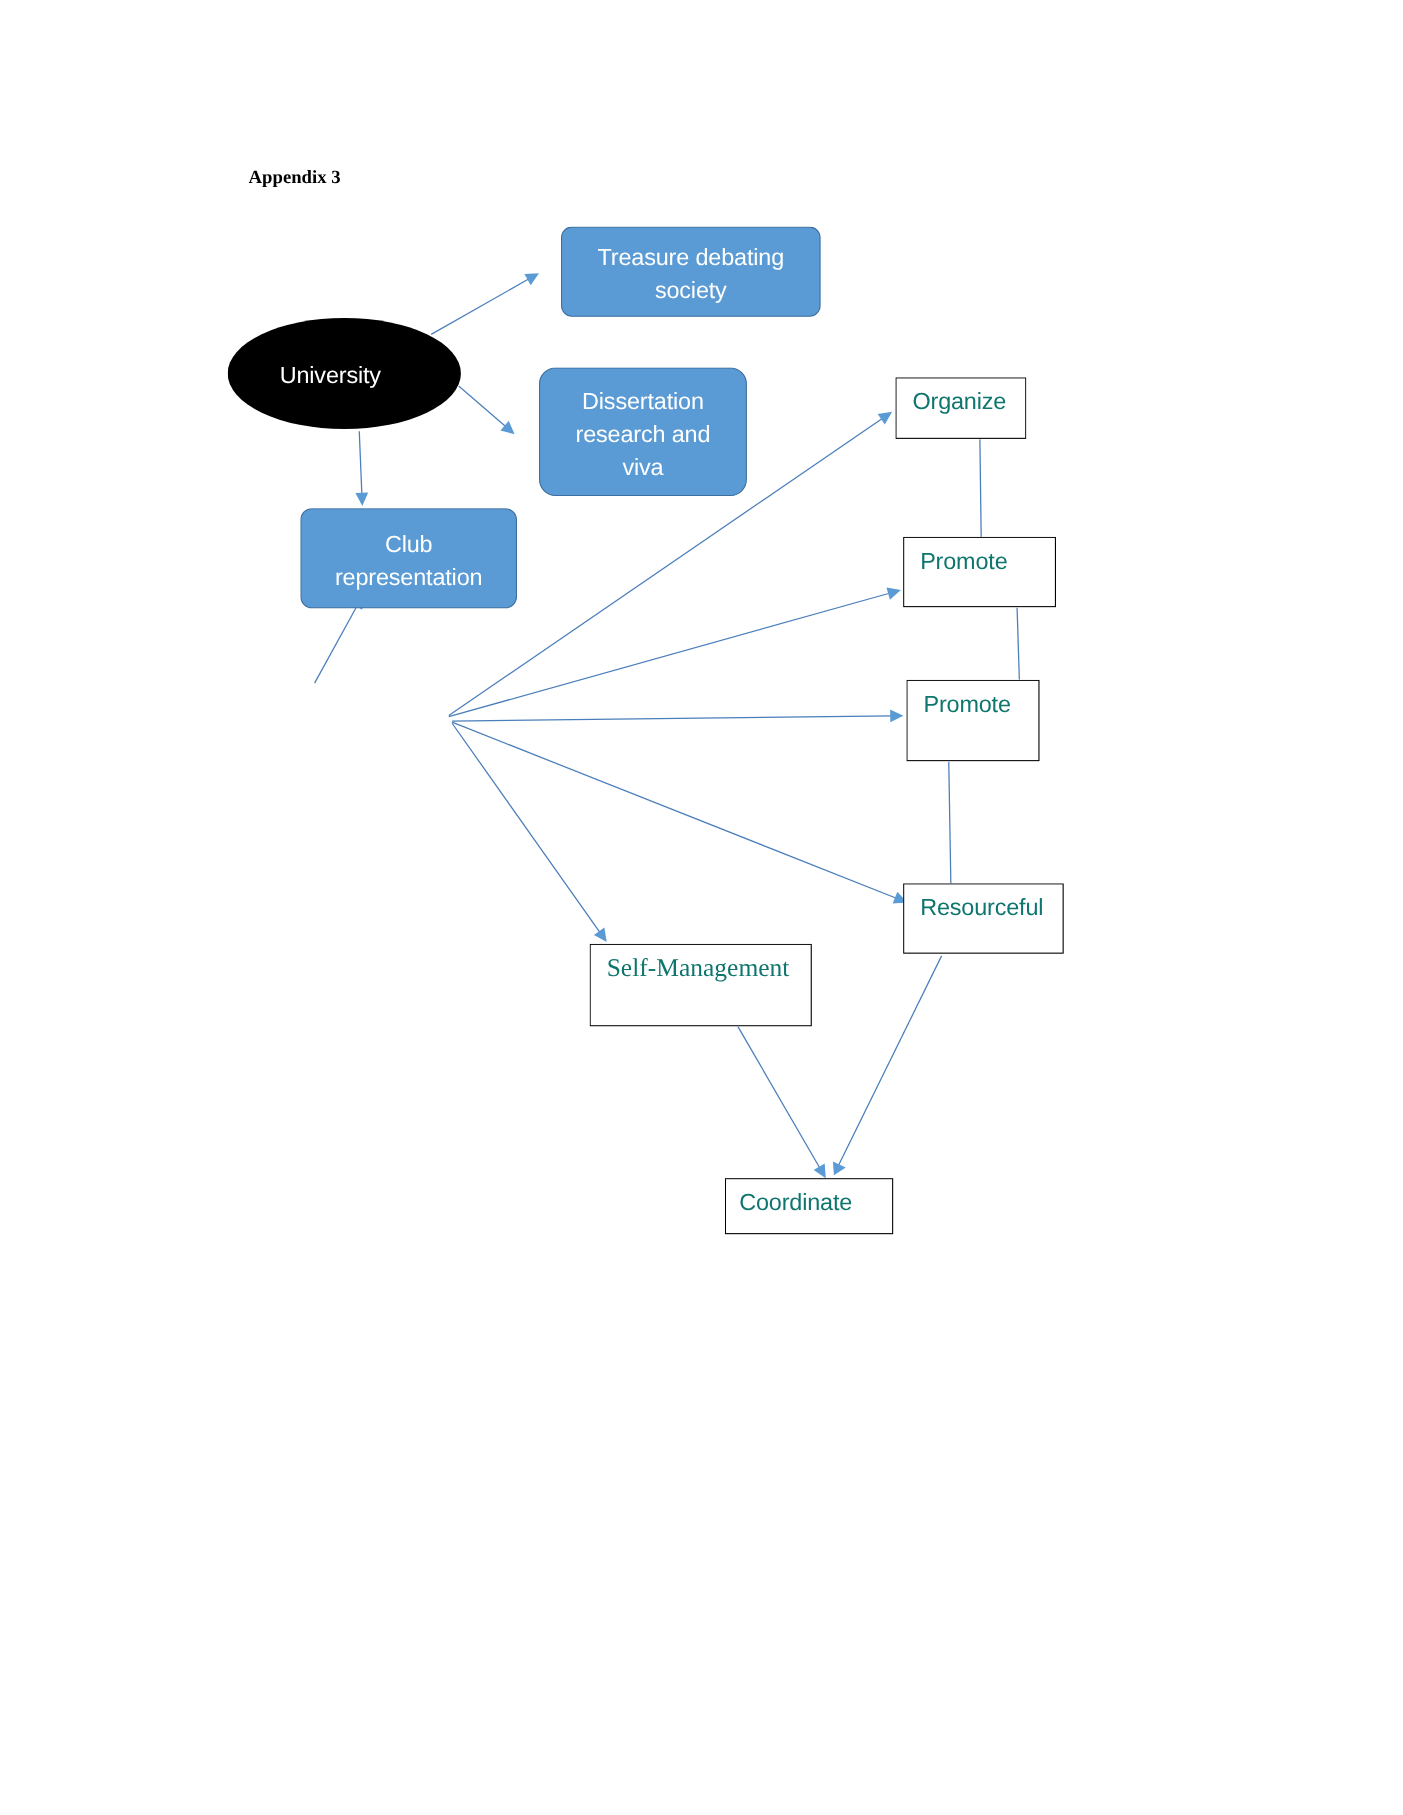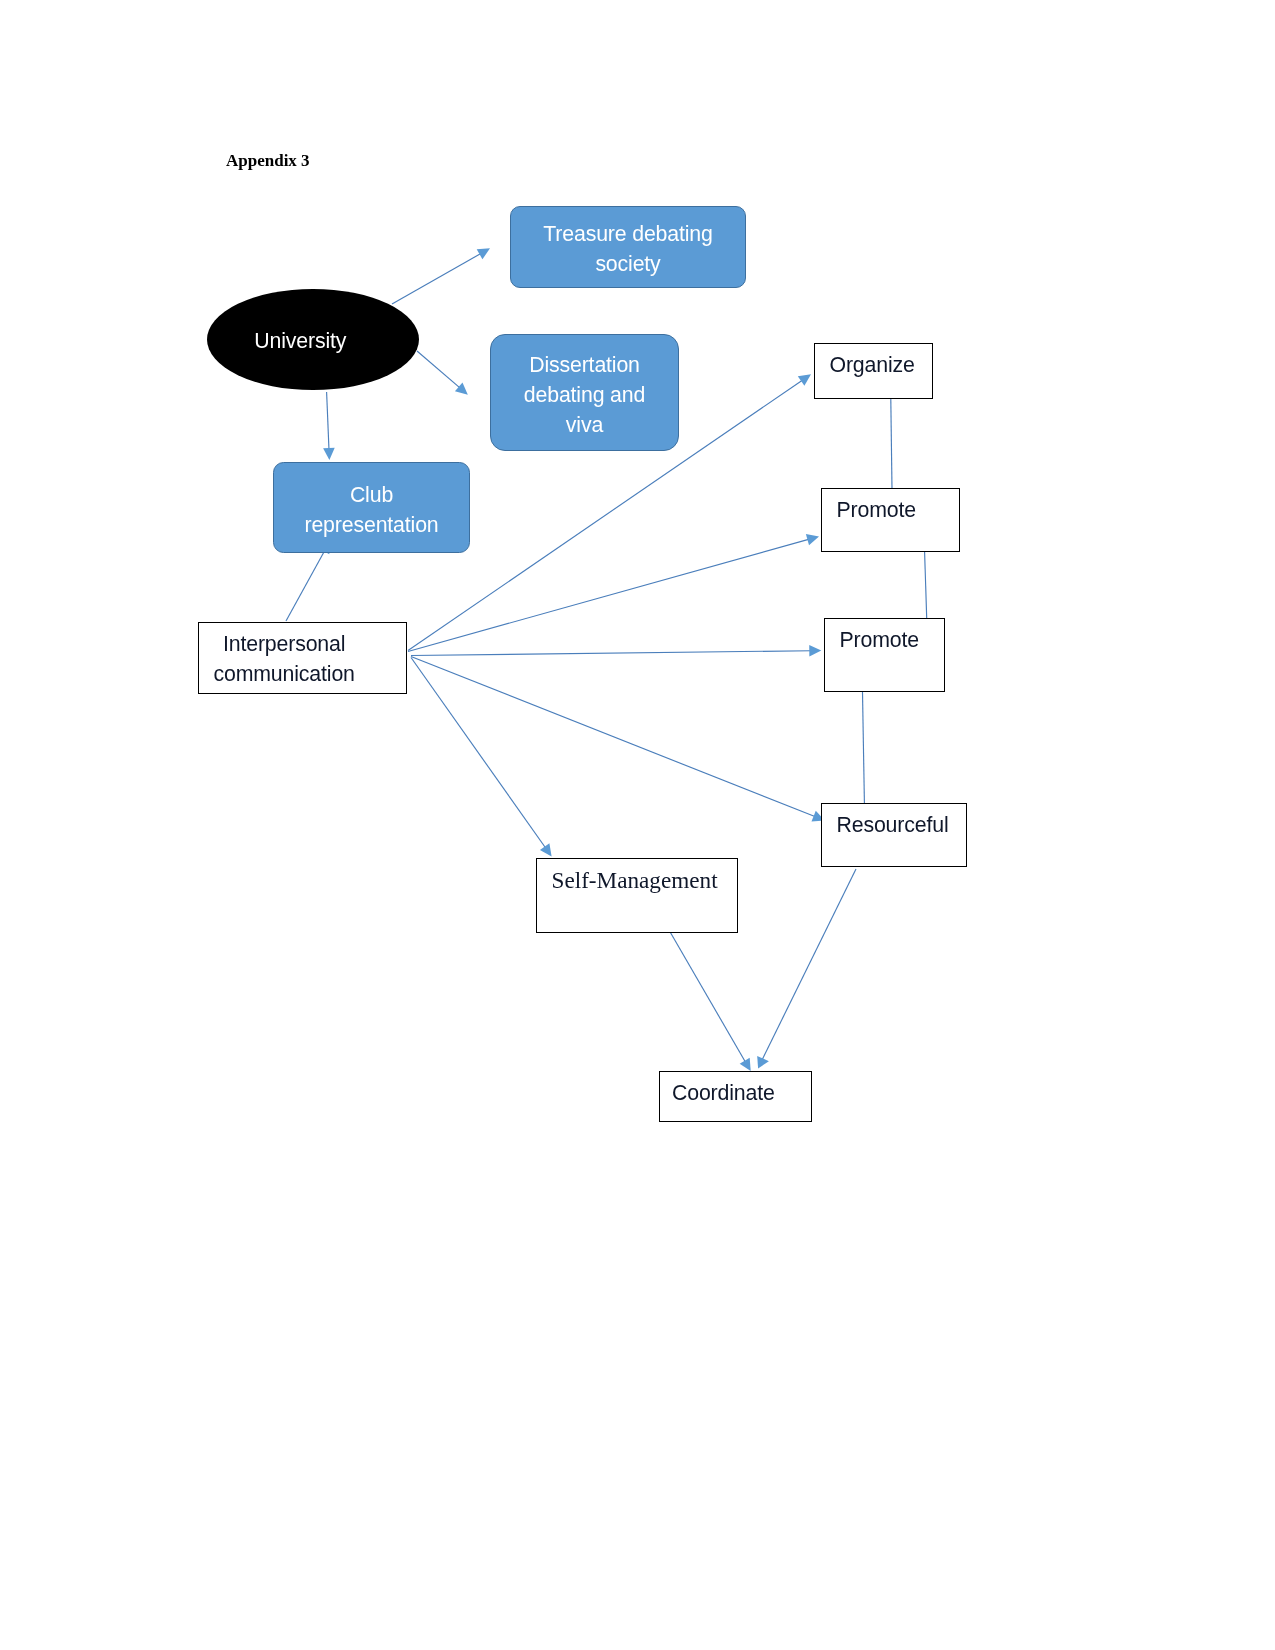--- a/index.html
+++ b/index.html
@@ -17,22 +17,22 @@
          color:#000;white-space:nowrap;}
   
   .rrect{background:#5B9BD5;border:1.2px solid #3D6F9E;color:#fff;
          align-items:center;justify-content:center;text-align:center;margin-left:20px;}
   .rrect > span{position:relative;top:2px;}
   
   .ellipse{background:#000;border-radius:50%;color:#fff;
            align-items:center;justify-content:center;text-align:center;}
   .ellipse > span{position:relative;top:1px;left:-12.5px;}
   
-  .plain{background:#fff;border:1.4px solid #000;color:#0f172a;
-         align-items:flex-start;justify-content:flex-start;text-align:center;
+  .plain{background:#fff;border:1.4px solid #000;color:#0f766e;
+         align-items:flex-start;justify-content:flex-start;text-align:right;
          padding:6px 0 0 14.5px;}
   .serif{font-family:"Liberation Serif",serif;letter-spacing:0;font-size:23.2px;}
 </style>
 </head>
 <body>
 
 <div id="page">
   <div class="title" style="left:226px;top:151px;font-size:17px;">Appendix 3</div>
 
   <svg id="edges" viewBox="0 0 1275 1650">
@@ -93,30 +93,27 @@
 
   <div class="node ellipse" style="left:206.5px;top:288.5px;width:211.5px;height:101px;">
     <span>University</span>
   </div>
 
   <div class="node rrect" style="left:490px;top:206px;width:236px;height:82px;border-radius:10px;">
     <span><span>Treasure debating</span><br><span>society</span></span>
   </div>
 
   <div class="node rrect" style="left:470px;top:334px;width:189px;height:117px;border-radius:15px;">
-    <span><span>Dissertation</span><br><span>debating and</span><br><span>viva</span></span>
+    <span><span>Dissertation</span><br><span>research and</span><br><span>viva</span></span>
   </div>
 
   <div class="node rrect" style="left:253px;top:462px;width:197px;height:91px;border-radius:10.5px;">
     <span><span>Club</span><br><span>representation</span></span>
   </div>
 
-  <div class="node plain" style="left:198px;top:622px;width:209px;height:72px;">
-    <span><span>Interpersonal</span><br><span>communication</span></span>
-  </div>
 
   <div class="node plain" style="left:814px;top:343px;width:119px;height:56px;">
     <span>Organize</span>
   </div>
 
   <div class="node plain" style="left:821px;top:488px;width:139px;height:64px;">
     <span>Promote</span>
   </div>
 
   <div class="node plain" style="left:824px;top:618px;width:121px;height:74px;">

